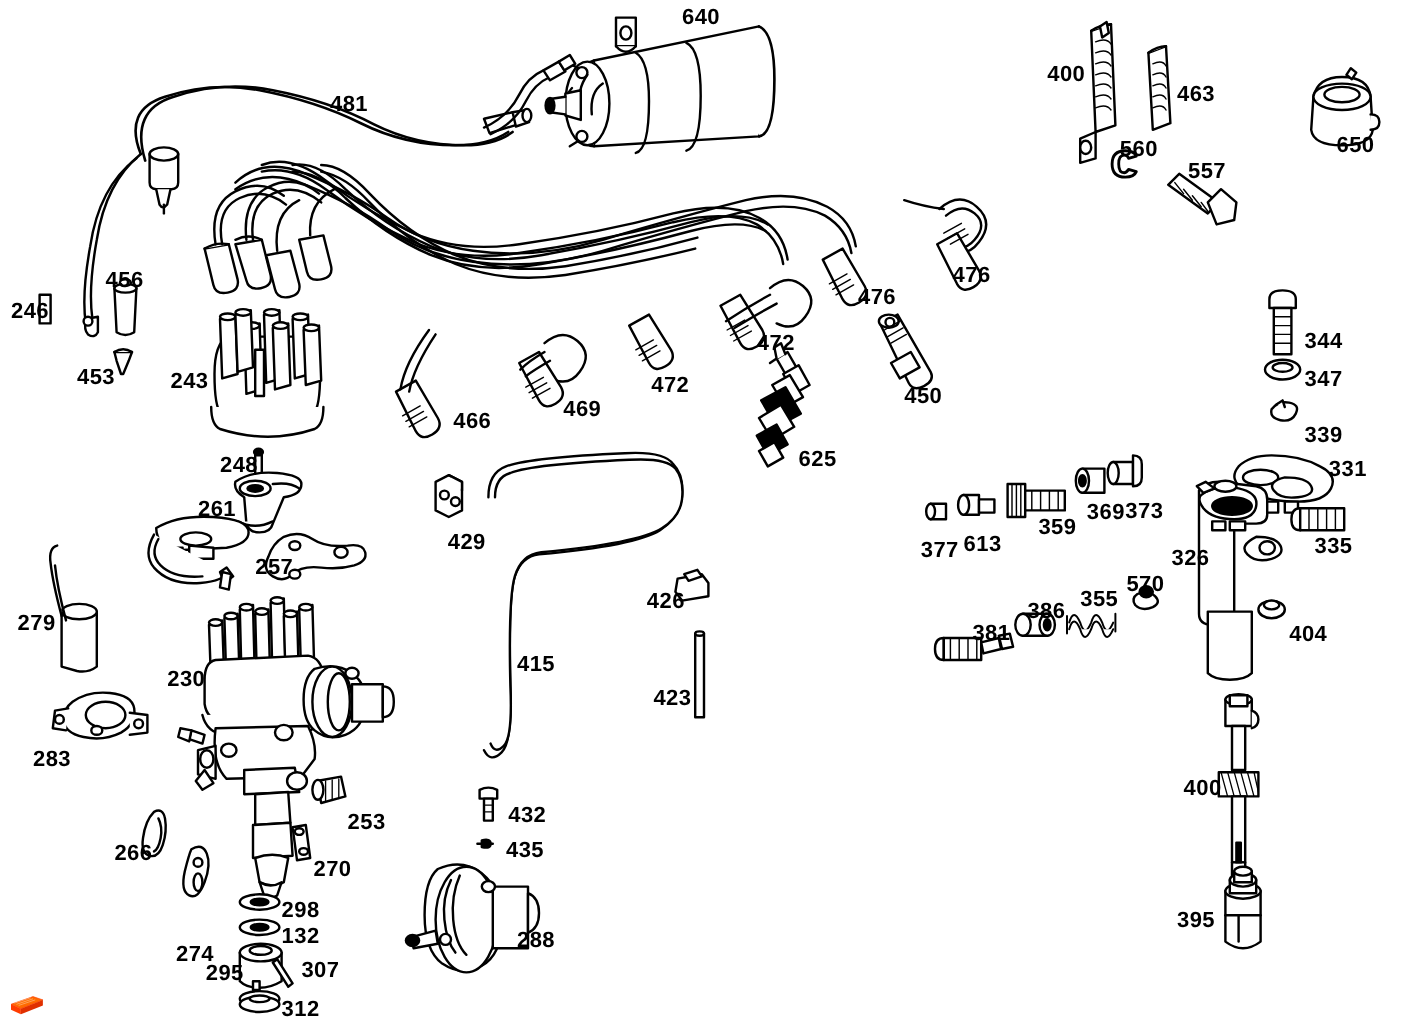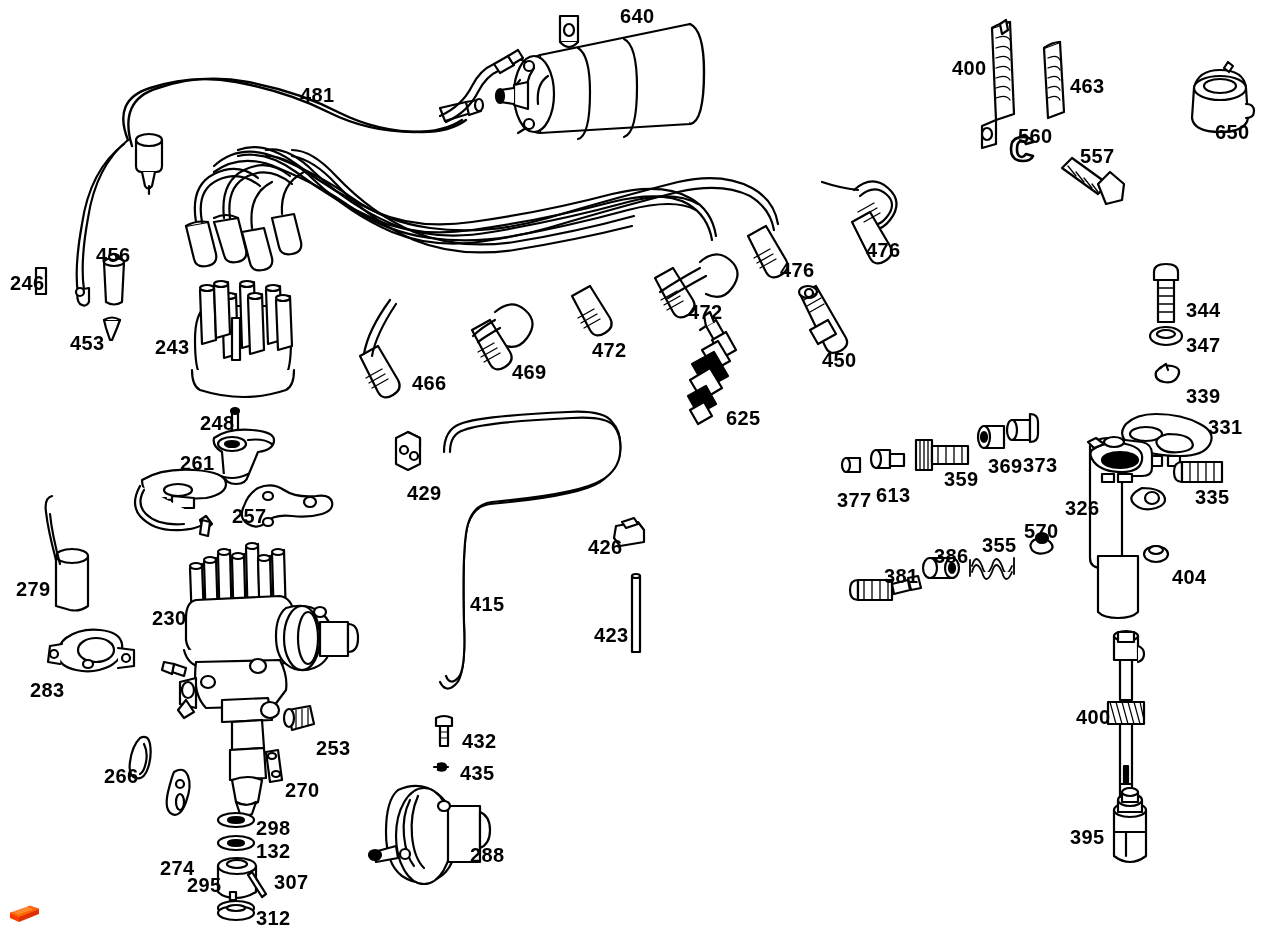--- a/index.html
+++ b/index.html
@@ -523,21 +523,21 @@
   <div class="lbl" style="left:594px;top:625px">423</div>
   <div class="lbl" style="left:837px;top:490px">377</div>
   <div class="lbl" style="left:876px;top:485px">613</div>
   <div class="lbl" style="left:944px;top:469px">359</div>
   <div class="lbl" style="left:988px;top:456px">369</div>
   <div class="lbl" style="left:1023px;top:455px">373</div>
   <div class="lbl" style="left:884px;top:566px">381</div>
   <div class="lbl" style="left:934px;top:546px">386</div>
   <div class="lbl" style="left:982px;top:535px">355</div>
   <div class="lbl" style="left:1024px;top:521px">570</div>
-  <div class="lbl" style="left:16px;top:579px">279</div>
+  <div class="lbl" style="left:16px;top:557px">279</div>
   <div class="lbl" style="left:152px;top:608px">230</div>
   <div class="lbl" style="left:30px;top:680px">283</div>
   <div class="lbl" style="left:316px;top:738px">253</div>
   <div class="lbl" style="left:285px;top:780px">270</div>
   <div class="lbl" style="left:104px;top:766px">266</div>
   <div class="lbl" style="left:160px;top:858px">274</div>
   <div class="lbl" style="left:256px;top:818px">298</div>
   <div class="lbl" style="left:256px;top:841px">132</div>
   <div class="lbl" style="left:187px;top:875px">295</div>
   <div class="lbl" style="left:274px;top:872px">307</div>

